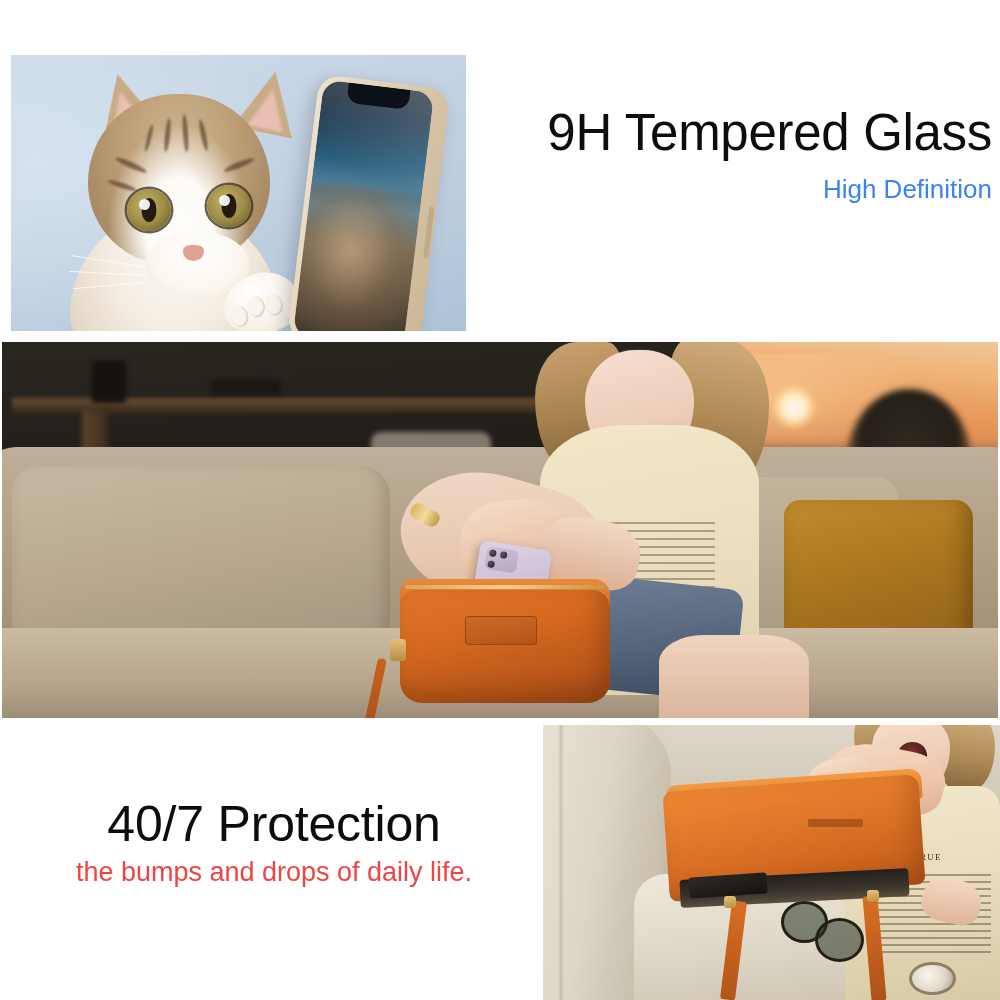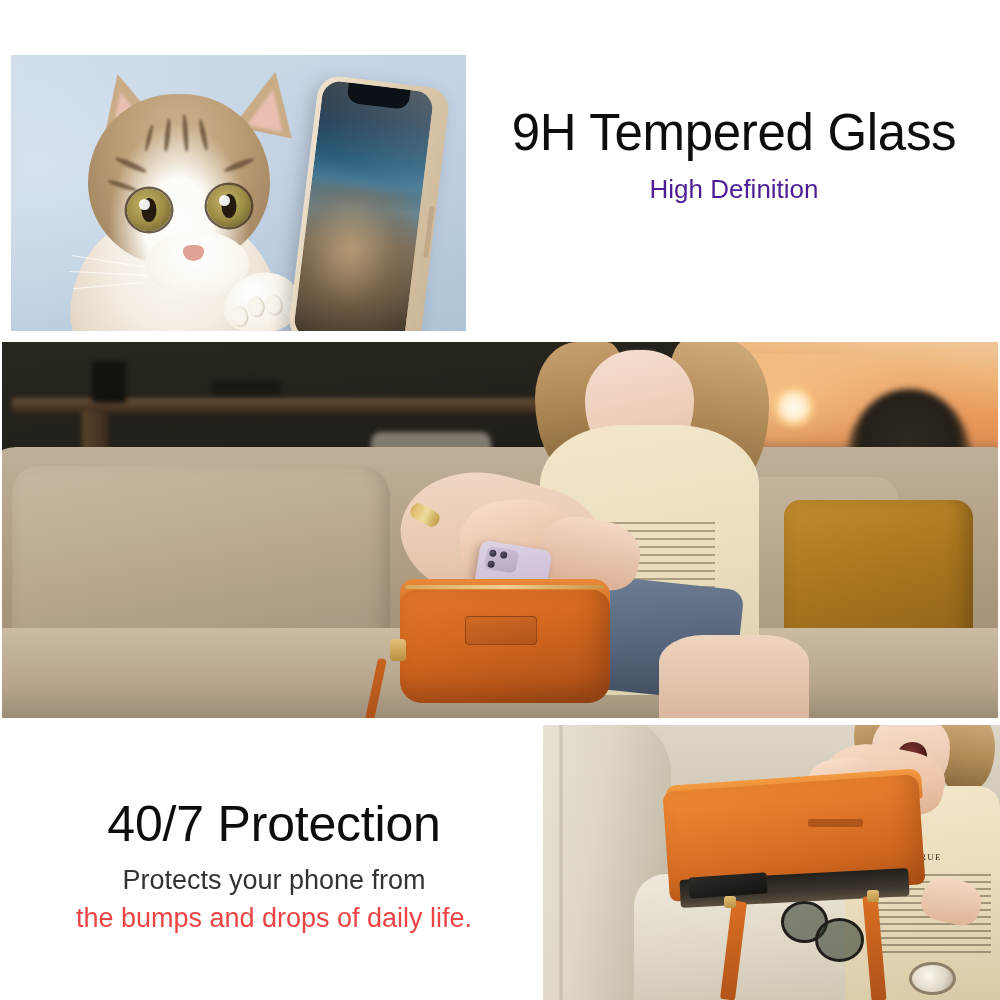--- a/index.html
+++ b/index.html
@@ -193,36 +193,36 @@
     width: 5px; height: 52px;
     background: #c0aa8a;
     border-radius: 3px;
   }
 
   
   #headline-block {
     position: absolute;
     left: 476px; top: 104px;
     width: 516px;
-    text-align: center;
+    text-align: right;
     color: #111111;
   }
   #headline-title {
     font-size: 51px;
     line-height: 58px;
     letter-spacing: -.3px;
     font-weight: 400;
     color: #0d0d0d;
     white-space: nowrap;
   }
   #headline-sub1 {
     margin-top: 11px;
     font-size: 26px;
     line-height: 33px;
-    color: #4c1d95;
+    color: #3b82f6;
   }
   #headline-sub2 {
     margin-top: 5px;
     font-size: 26px;
     line-height: 33px;
     color: #3a3a3a;
     white-space: nowrap;
   }
 
   
@@ -828,21 +828,20 @@
     <div id="bag-flap"></div>
     <div id="bag-zip"></div>
     <div id="bag-main"></div>
     <div id="bag-label"></div>
     <div id="bag-clasp"></div>
     <div id="bag-strap"></div>
   </div>
 
   <div id="protect-block">
     <div id="protect-title">40/7 Protection</div>
-    <div id="protect-sub1">Protects your phone from</div>
     <div id="protect-sub2">the bumps and drops of daily life.</div>
   </div>
 
   <div class="panel" id="panel-tote">
     <div id="tote-bgwall"></div>
     <div id="tote-chairback">
       <div id="tote-chairback-seam"></div>
     </div>
     <div id="tote-cushion"></div>
 

